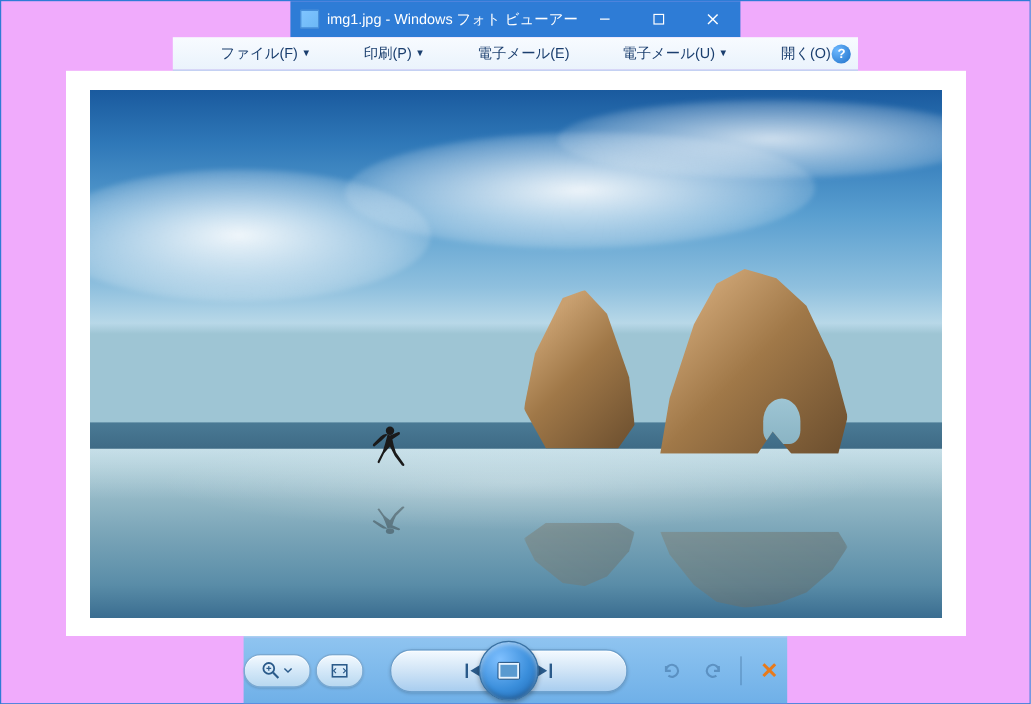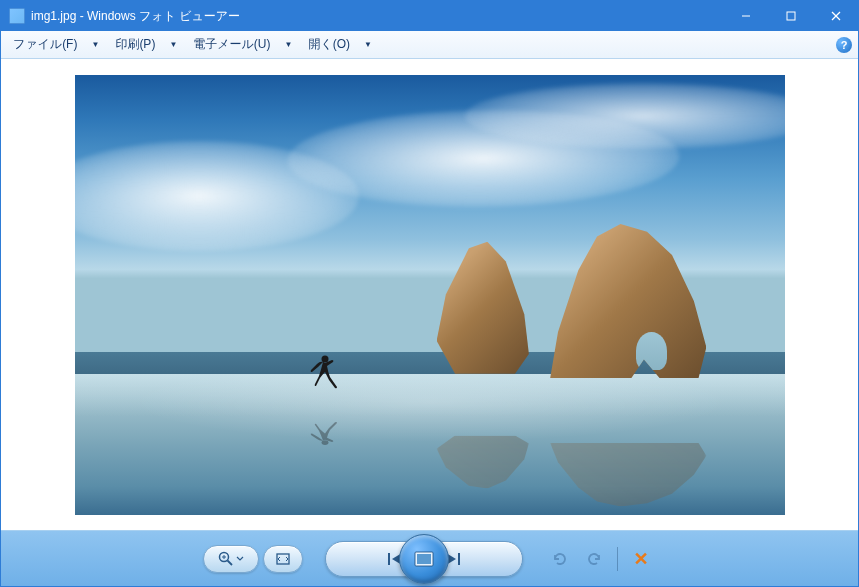--- a/index.html
+++ b/index.html
@@ -9,20 +9,21 @@
     background: #fff;
   }
   .window {
     width: 859px;
     height: 587px;
     border: 1px solid #2e7cd6;
     background: #f0abfc;
     display: flex;
     flex-direction: column;
     position: relative;
+    align-items: center;
   }
   .titlebar {
     height: 30px;
     background: #2e7cd6;
     color: #fff;
     display: flex;
     align-items: center;
     padding: 0 0 0 8px;
   }
   .titlebar-icon {
@@ -47,22 +48,23 @@
     display: flex;
     align-items: center;
     padding: 0 4px;
     position: relative;
   }
   .menu-item {
     padding: 3px 8px;
     color: #1a3e6e;
     display: flex;
     align-items: center;
-    gap: 11px;
+    gap: 0;
     border-radius: 2px;
+    margin-left: 28px;
   }
   .menu-chevron { font-size: 8px; color: #1a3e6e; margin-left: 3px; }
   .help-icon {
     position: absolute;
     right: 6px;
     width: 16px; height: 16px;
     border-radius: 50%;
     background: radial-gradient(circle at 30% 30%, #6db8ff, #1e6fc7);
     color: #fff;
     font-size: 11px;
@@ -243,20 +245,23 @@
   </div>
 
   <div class="menubar">
     <div class="menu-item">
       <span>ファイル(F)</span>
       <span class="menu-chevron">▼</span>
     </div>
     <div class="menu-item">
       <span>印刷(P)</span>
       <span class="menu-chevron">▼</span>
+    </div>
+    <div class="menu-item">
+      <span>電子メール(E)</span>
     </div>
     <div class="menu-item">
       <span>電子メール(U)</span>
       <span class="menu-chevron">▼</span>
     </div>
     <div class="menu-item">
       <span>開く(O)</span>
       <span class="menu-chevron">▼</span>
     </div>
     <div class="help-icon">

